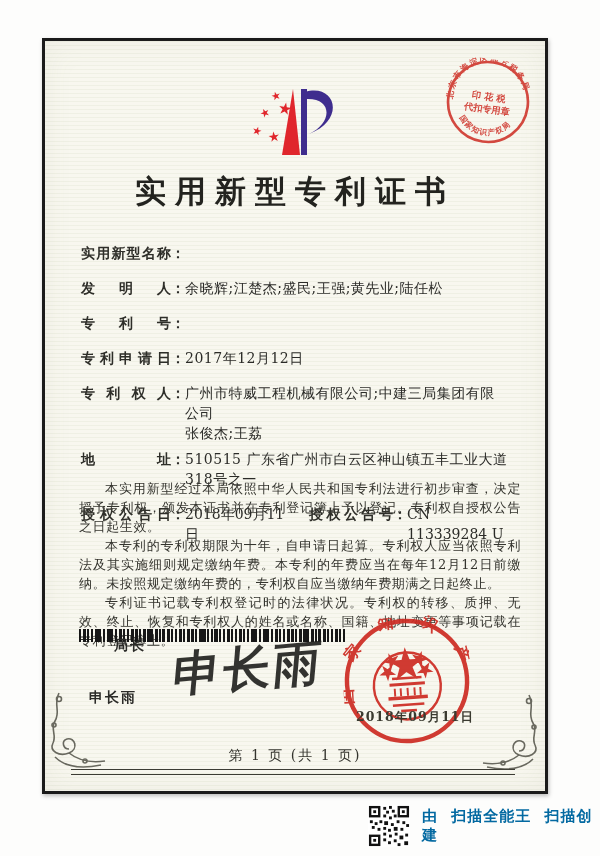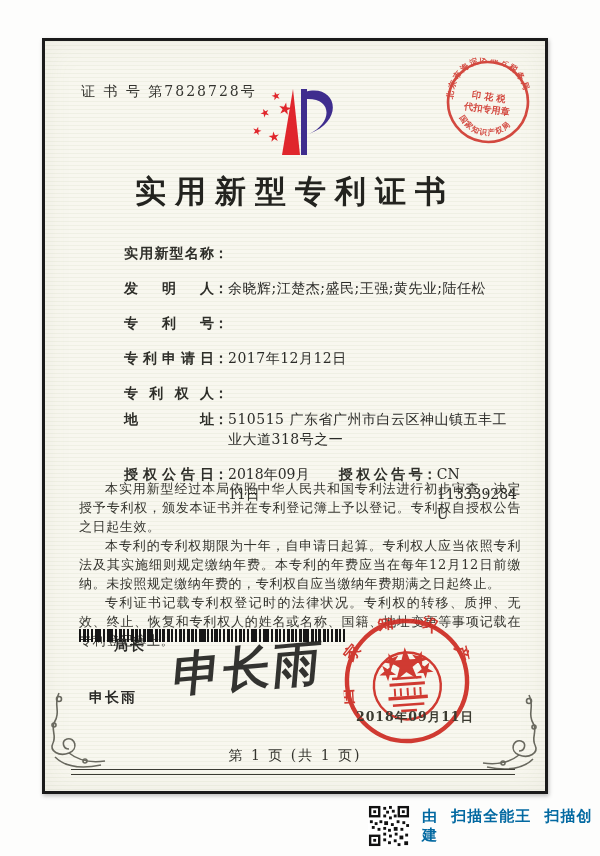--- a/index.html
+++ b/index.html
@@ -15,21 +15,21 @@
       repeating-linear-gradient(180deg, rgba(160,175,130,.10) 0 1px, rgba(0,0,0,0) 1px 4px),
       #f8f7ef;
     border:3px solid #1b1b1b;
     box-shadow:1px 2px 4px rgba(0,0,0,.25), inset 0 0 30px rgba(120,120,90,.08);
   }
   .cert-no{position:absolute;left:36px;top:42px;font-size:14px;letter-spacing:2px;color:#33332e;}
   .tax-seal{position:absolute;left:400px;top:18px;width:86px;height:86px;transform:rotate(8deg);opacity:.85;}
   .logo{position:absolute;left:202px;top:44px;width:94px;height:74px;}
   .title{position:absolute;left:0;top:130px;width:100%;text-align:center;
     font-size:31px;font-weight:700;letter-spacing:9px;color:#23231f;}
-  .fields{position:absolute;left:36px;top:202px;right:28px;font-size:14px;line-height:20px;margin-left:43px;}
+  .fields{position:absolute;left:36px;top:202px;right:36px;font-size:14px;line-height:20px;}
   .frow{display:flex;margin-bottom:15px;}
   .frow.tight{margin-bottom:6px;}
   .flabel{display:inline-block;width:90px;flex:0 0 90px;text-align:justify;text-align-last:justify;font-weight:600;color:#2e2e29;}
   .fcolon{flex:0 0 14px;font-weight:600;}
   .fval{flex:1;letter-spacing:.5px;}
   .fval .line{display:block;}
   .grant-pair2{display:flex;margin-left:22px;}
   .grant-pair2 .flabel{width:84px;flex:0 0 84px;}
   .paras{position:absolute;left:34px;top:438px;width:442px;font-size:13px;line-height:19px;letter-spacing:.6px;color:#34342e;}
   .paras p{margin:0;text-indent:2em;text-align:justify;}
@@ -55,21 +55,20 @@
   .watermark{position:absolute;left:368px;top:804px;display:flex;align-items:center;}
   .wm-text{margin-left:12px;font-family:"DejaVu Sans","Liberation Sans",sans-serif;
     font-size:15px;font-weight:700;color:#0369a1;word-spacing:7px;letter-spacing:1px;}
   .qr{width:44px;height:44px;}
 </style>
 </head>
 <body>
 
 <div class="page">
 
-  <div class="cert-no">证 书 号 第7828728号</div>
 
   <svg class="tax-seal" viewBox="0 0 84 84">
     <circle cx="42" cy="42" r="39" fill="none" stroke="#cd2b22" stroke-width="2.6"></circle>
     <defs>
       <path id="arcT" d="M 8 46 A 35 35 0 1 1 76 46" fill="none"></path>
       <path id="arcB" d="M 16 60 A 31 31 0 0 0 68 60" fill="none"></path>
     </defs>
     <text font-size="8" fill="#cd2b22" letter-spacing="1.6" font-weight="700">
       <textPath href="#arcT" startOffset="2">北京市海淀区地方税务局</textPath>
     </text>
@@ -113,20 +112,24 @@
         <span class="fcolon">：</span>
     </div>
     <div class="frow">
       <span class="flabel">专利申请日</span>
         <span class="fcolon">：</span>
       <span class="fval">2017年12月12日</span>
     </div>
     <div class="frow tight">
       <span class="flabel">专利权人</span>
         <span class="fcolon">：</span>
+      <span class="fval">
+          <span class="line">广州市特威工程机械有限公司;中建三局集团有限公司</span>
+          <span class="line">张俊杰;王荔</span>
+        </span>
     </div>
     <div class="frow">
       <span class="flabel">地址</span>
         <span class="fcolon">：</span>
       <span class="fval">510515 广东省广州市白云区神山镇五丰工业大道318号之一</span>
     </div>
     <div class="frow">
       <span class="flabel">授权公告日</span>
         <span class="fcolon">：</span>
       <span>2018年09月11日</span>

